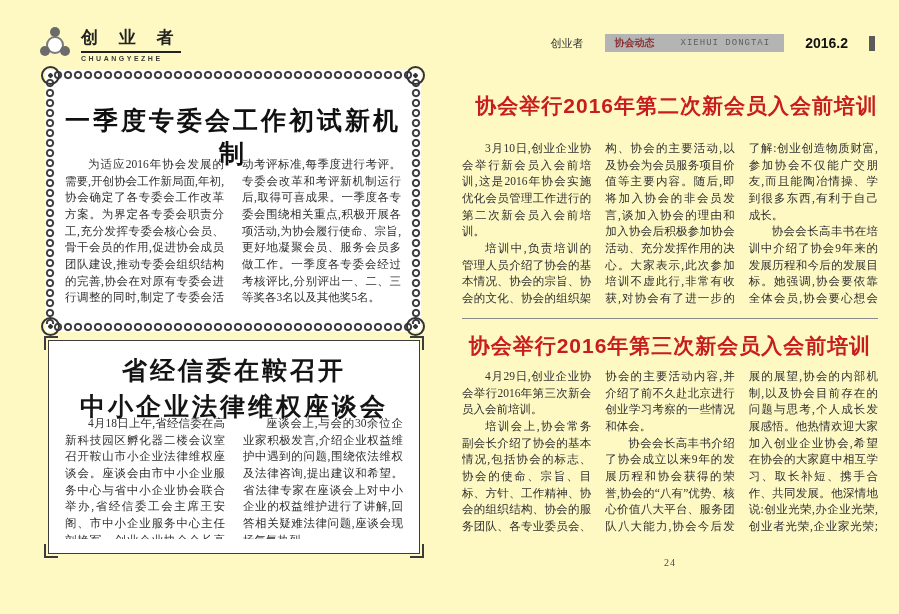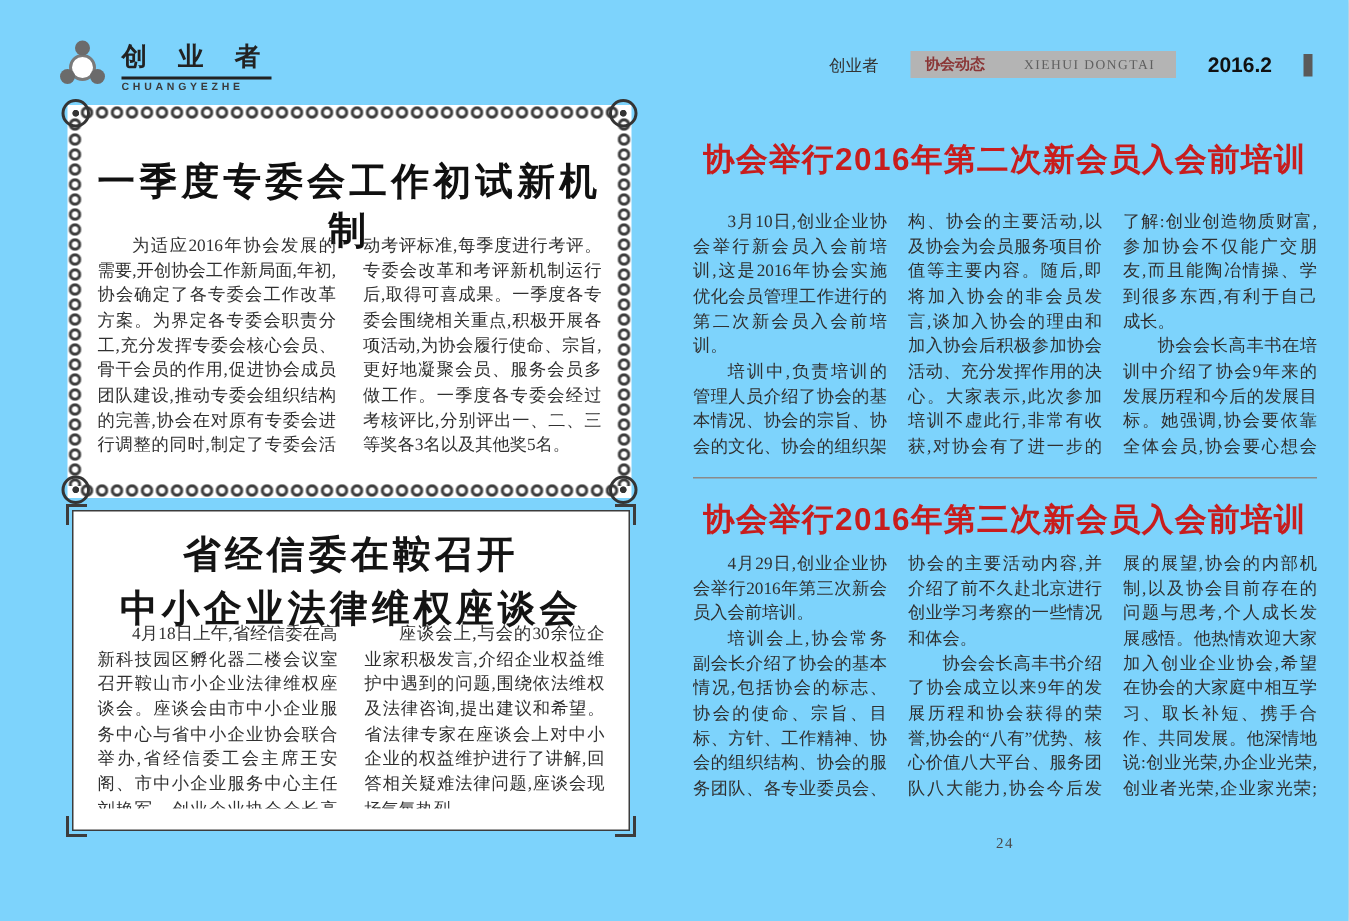--- a/index.html
+++ b/index.html
@@ -1,31 +1,31 @@
 <!DOCTYPE html>
 <html><head>
 <meta charset="utf-8">
 <style>
   html,body{margin:0;padding:0;background:#e9e9e9;}
   #canvas{
-    position:relative;width:899px;height:614px;background:#7dd3fc;
+    position:relative;width:899px;height:614px;background:#fef9c3;
     font-family:"Liberation Serif","DejaVu Serif",serif;color:#2b2b2b;
     overflow:hidden;box-shadow:0 0 4px rgba(0,0,0,.25);
   }
   
   .logo-wrap{position:absolute;left:38px;top:26px;display:flex;align-items:flex-start;gap:9px;}
   .logo-text .cn{font-family:"Liberation Sans",sans-serif;font-size:17px;font-weight:bold;
     letter-spacing:8px;color:#222;border-bottom:2px solid #222;padding-bottom:2px;display:inline-block;}
   .logo-text .py{font-family:"Liberation Sans",sans-serif;font-size:7px;font-weight:bold;
     letter-spacing:2.5px;color:#3a3a3a;margin-top:2px;}
   .hdr-right{position:absolute;top:34px;right:24px;display:flex;align-items:center;gap:21px;}
   .hdr-mag{font-size:11px;color:#333;}
   .hdr-bar{background:#b4b4b4;display:flex;align-items:center;gap:26px;padding:2px 14px 2px 10px;height:14px;}
   .hdr-bar .sec-cn{font-size:10px;color:#8a3535;font-weight:bold;}
-  .hdr-bar .sec-py{font-size:9px;color:#5f5f5f;letter-spacing:1px;font-family:Liberation Serif, serif;}
+  .hdr-bar .sec-py{font-size:9px;color:#5f5f5f;letter-spacing:1px;font-family:Liberation Mono, monospace;}
   .hdr-issue{font-family:"Liberation Sans",sans-serif;font-size:14px;font-weight:bold;color:#111;}
   .hdr-tab{width:6px;height:15px;background:#5a5a5a;}
   
   .orn-frame{position:absolute;left:45px;top:70px;width:376px;height:262px;background:#fff;}
   .orn{position:absolute;background-repeat:repeat-x;pointer-events:none;
     background-image:radial-gradient(circle at 5px 5px, rgba(0,0,0,0) 1.6px, #3d3d3d 2.6px 3.6px, rgba(0,0,0,0) 4.6px);
     background-size:10px 10px;}
   .orn.t{left:8px;right:8px;top:0;height:10px;}
   .orn.b{left:8px;right:8px;bottom:0;height:10px;}
   .orn.l,.orn.r{background-repeat:repeat-y;top:8px;bottom:8px;width:10px;}
@@ -48,21 +48,21 @@
   .a2-title{position:absolute;left:10px;right:10px;top:12px;text-align:center;
     font-weight:bold;font-size:25px;letter-spacing:3px;line-height:1.45;color:#141414;}
   .a2-body{position:absolute;left:16px;right:16px;top:74px;bottom:14px;overflow:hidden;
     column-count:2;column-gap:18px;}
   .pageno{position:absolute;font-size:10px;color:#4a4a4a;text-align:center;letter-spacing:1px;}
   .pageno.left{left:32px;width:400px;top:560px;}
   .pageno.right{left:462px;width:416px;top:557px;}
   
   .r-title{position:absolute;left:462px;width:416px;text-align:center;
     font-family:"Liberation Sans",sans-serif;font-weight:bold;font-size:21px;letter-spacing:1px;color:#c81d1d;}
-  .r-title.one{top:92px;}
+  .r-title.one{top:92px;text-align:right;}
   .r-title.two{top:332px;}
   .r-body{position:absolute;left:462px;width:416px;overflow:hidden;column-count:3;column-gap:14px;}
   .r-body.one{top:140px;height:168px;}
   .r-body.two{top:368px;height:180px;}
   .r-divider{position:absolute;left:462px;width:416px;top:318px;border-top:1px solid #8a8a8a;}
 </style>
 </head>
 <body>
 
 <div id="canvas">

